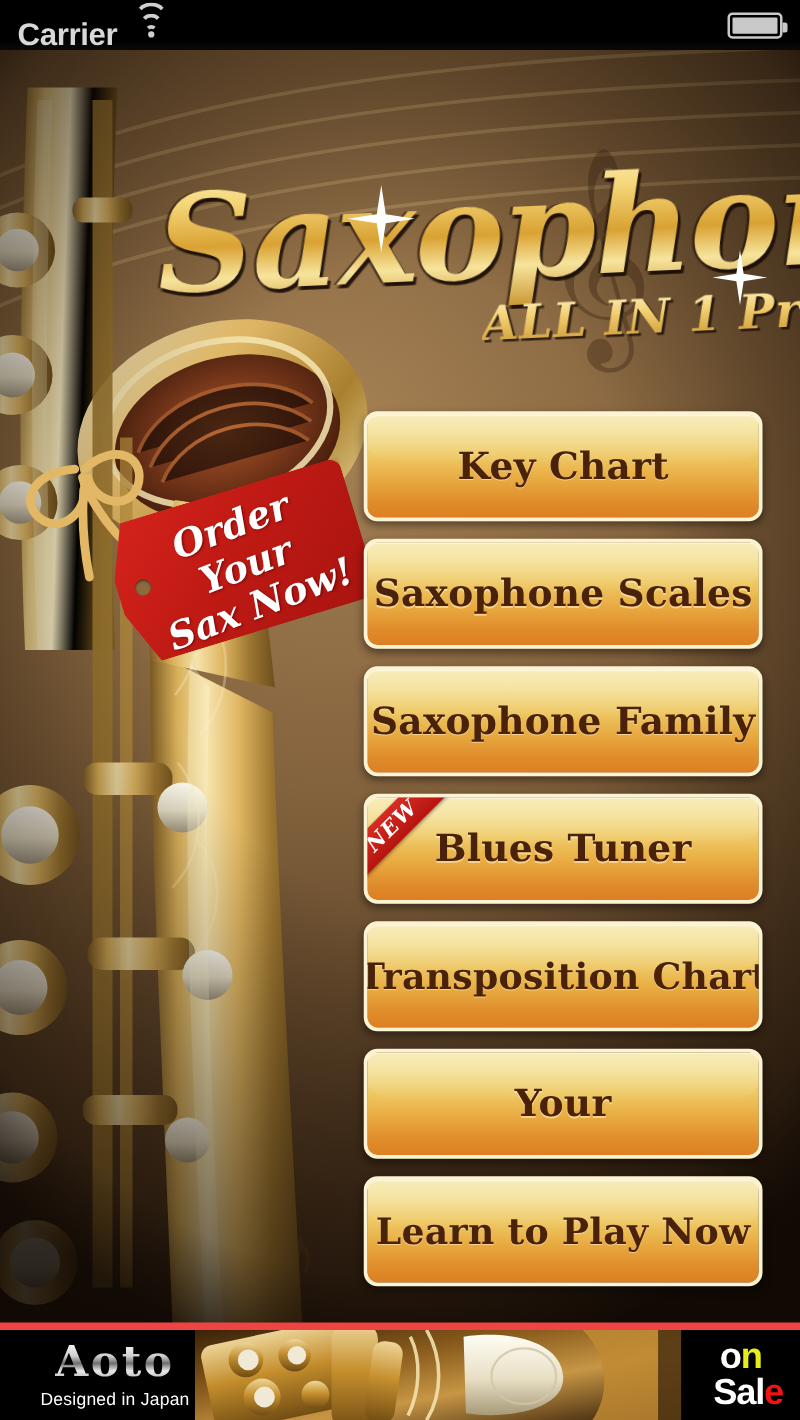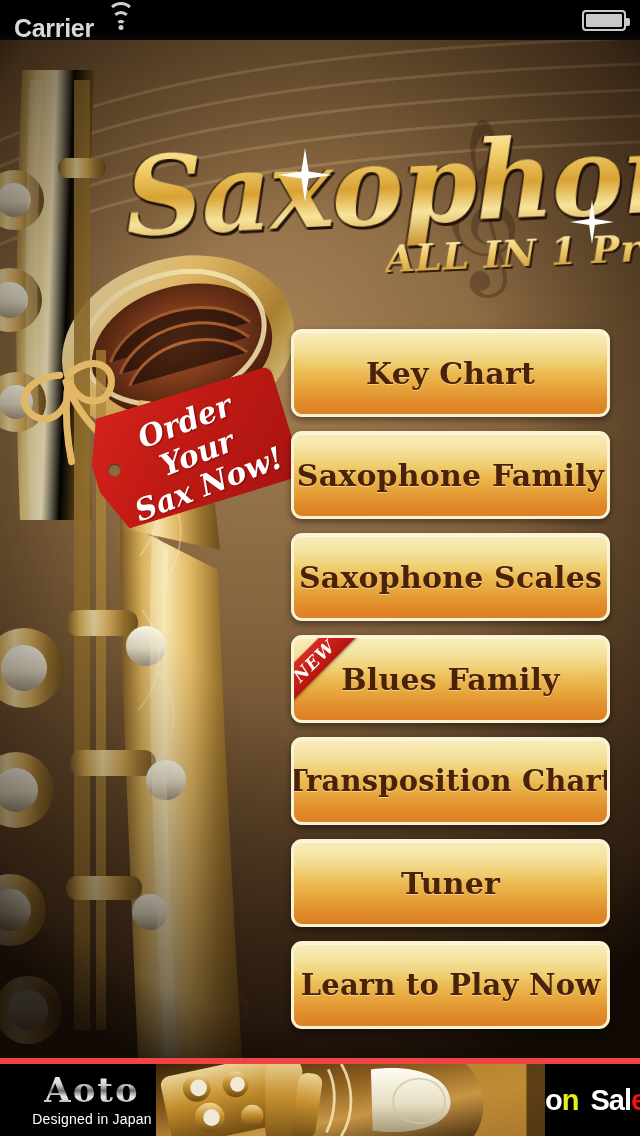--- a/index.html
+++ b/index.html
@@ -182,21 +182,21 @@
   .aoto{
     font-family:"DejaVu Serif", serif; font-size:34px; font-weight:700; letter-spacing:2px;
     background:linear-gradient(180deg,#ffffff 0%,#cfcfcf 35%,#6d6d6d 52%,#e9e9e9 70%,#9a9a9a 100%);
     -webkit-background-clip:text; background-clip:text; color:transparent;
     line-height:1;
   }
   .aoto-sub{ color:#fff; font-size:14px; font-weight:400; letter-spacing:.2px; }
   .ad-mid{ flex:1 1 auto; position:relative; overflow:hidden; background:#2b1a0c; }
   .ad-right{
     width:95px; flex:0 0 95px; background:#000;
-    display:flex; flex-direction:row; align-items:center; 
+    display:flex; flex-direction:column; align-items:center; justify-content:center;
     line-height:1;
   }
   .ad-right .l1{ font-size:29px; font-weight:700; letter-spacing:-1px; }
   .ad-right .l2{ font-size:29px; font-weight:700; letter-spacing:-1px;margin-left:12px; }
   .w{ color:#ffffff; } .y{ color:#e8ec18; } .r{ color:#f21212; }
 </style>
 </head>
 <body>
 
 <div id="app">
@@ -359,41 +359,41 @@
     </div>
   </div>
 
   <div class="menu">
 
     <div class="btn">
       <div class="btn-label">Key Chart</div>
     </div>
 
     <div class="btn">
+      <div class="btn-label">Saxophone Scales</div>
+    </div>
+
+    <div class="btn">
       <div class="btn-label">Saxophone Family</div>
-    </div>
-
-    <div class="btn">
-      <div class="btn-label">Saxophone Scales</div>
     </div>
 
     <div class="btn">
       <div class="ribbon">
         <span>NEW</span>
       </div>
-      <div class="btn-label">Blues Family</div>
+      <div class="btn-label">Blues Tuner</div>
     </div>
 
     <div class="btn">
       <div class="btn-label small">Transposition Chart</div>
     </div>
 
 
     <div class="btn">
-      <div class="btn-label">Tuner</div>
+      <div class="btn-label">Your</div>
     </div>
 
     <div class="btn">
       <div class="btn-label small">Learn to Play Now</div>
     </div>
 
   </div>
 
   <div class="ad">
     <div class="ad-left">

